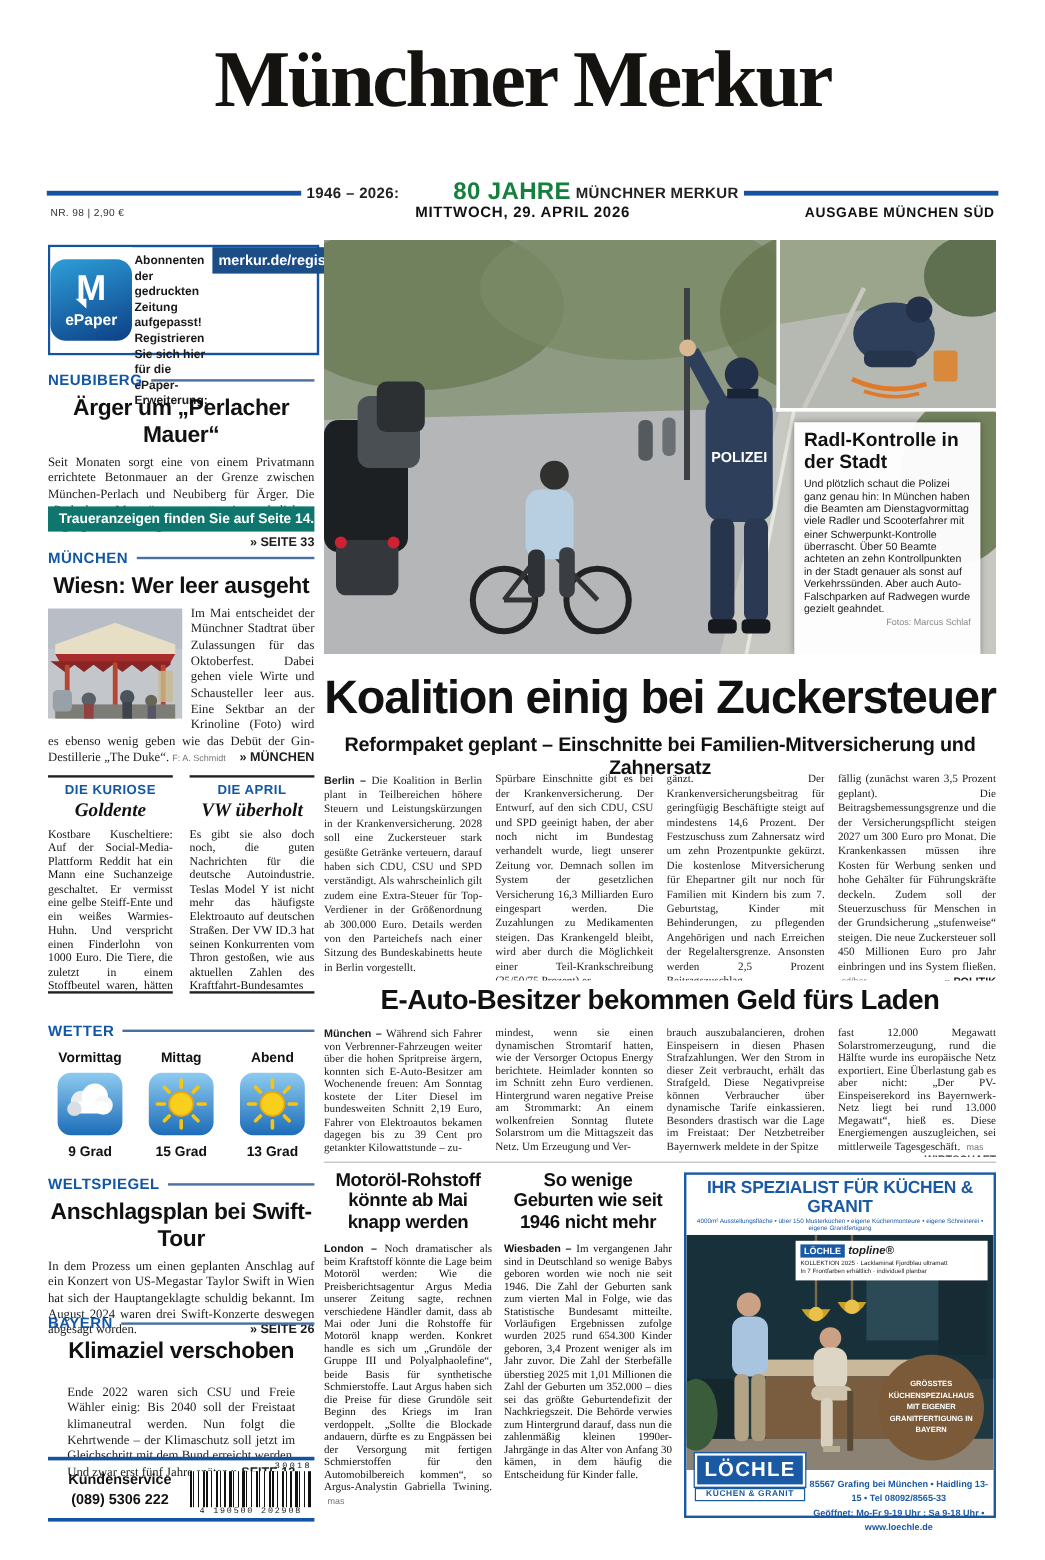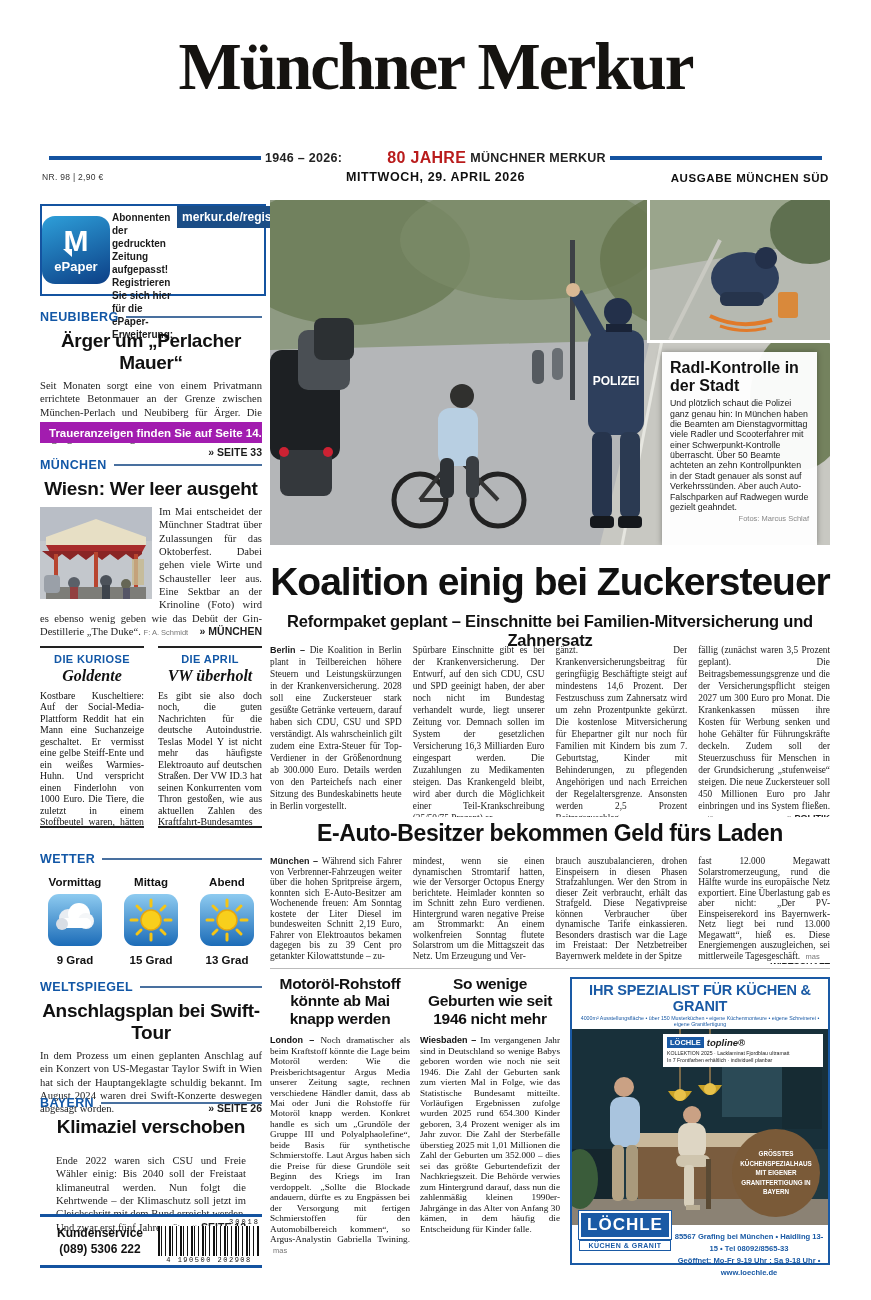--- a/index.html
+++ b/index.html
@@ -5,21 +5,21 @@
   html,body{margin:0;padding:0;background:#e8e8e8;}
   #page{position:relative;width:871px;height:1300px;background:#ffffff;margin:0 auto;
         font-family:"Liberation Sans",sans-serif;color:#111;overflow:hidden;}
   
   .mast-title{position:absolute;left:0;top:28px;width:100%;text-align:center;
     font-family:"Liberation Serif",serif;font-weight:700;font-size:67px;letter-spacing:-2px;color:#151310;}
   .nr-price{position:absolute;left:42px;top:172px;font-size:8.5px;color:#333;letter-spacing:.3px;}
   .anniv{position:absolute;left:0;top:149px;width:100%;display:flex;align-items:center;justify-content:center;gap:4px;}
   .anniv .line{height:4px;background:#1453a0;width:212px;}
   .anniv .pre,.anniv .post{font-weight:700;font-size:12.5px;color:#222;letter-spacing:.3px;}
-  .anniv .hl{font-weight:700;font-size:16px;color:#b91c1c;letter-spacing:.3px;padding-left:41px;}
+  .anniv .hl{font-weight:700;font-size:20px;color:#15803d;letter-spacing:.3px;padding-left:41px;}
   .mast-date{position:absolute;left:0;top:170px;width:100%;text-align:center;font-weight:700;font-size:12.5px;letter-spacing:.6px;}
   .mast-edition{position:absolute;right:42px;top:172px;font-weight:700;font-size:11.5px;letter-spacing:.6px;}
   
   .kicker{display:flex;align-items:center;gap:7px;color:#1257a6;font-weight:700;font-size:12.5px;letter-spacing:.4px;}
   .kicker::after{content:"";flex:1;height:2px;background:#49709f;}
   .shead{font-weight:700;font-size:19px;text-align:center;margin:6px 0 5px;letter-spacing:-.3px;}
   .body-serif{font-family:"Liberation Serif",serif;font-size:10.6px;line-height:1.26;text-align:justify;hyphens:auto;color:#1c1c1c;}
   .ref{font-family:"Liberation Sans",sans-serif;font-weight:700;font-size:10.5px;white-space:nowrap;}
   .byline-sm{font-size:7.5px;color:#777;font-family:"Liberation Sans",sans-serif;}
   .leftcol{position:absolute;left:40px;width:222px;}
@@ -27,21 +27,21 @@
   .epaper{top:204px;height:88px;border:2px solid #1453a0;display:flex;}
   .ep-logo-cell{width:82px;display:flex;align-items:center;justify-content:center;background:#fff;}
   .ep-tile{width:68px;height:68px;border-radius:13px;background:linear-gradient(160deg,#2e9fd9,#0c3f86);
     display:flex;flex-direction:column;align-items:center;justify-content:center;color:#fff;}
   .ep-m{font-weight:700;font-size:30px;line-height:28px;}
   .ep-tail{width:0;height:0;border-left:9px solid transparent;border-top:8px solid #fff;margin-left:-18px;margin-top:-6px;}
   .ep-word{font-size:13px;font-weight:700;margin-top:2px;}
   .ep-right{flex:1;display:flex;flex-direction:row;}
   .ep-text{flex:1;font-weight:700;font-size:10px;line-height:1.3;padding:5px 4px 0 2px;color:#1a1a1a;}
   .ep-bar{height:22px;background:#1b4d86;color:#fff;font-weight:700;font-size:12px;display:flex;align-items:center;padding-left:5px;}
-  .bluebar{top:422px;height:21px;background:#a21caf;color:#fff;font-weight:700;font-size:11.5px;display:flex;align-items:center;padding-left:9px;box-sizing:border-box;width:222px;}
+  .bluebar{top:422px;height:21px;background:#0f766e;color:#fff;font-weight:700;font-size:11.5px;display:flex;align-items:center;padding-left:9px;box-sizing:border-box;width:222px;}
   
   .minis{top:646px;display:flex;gap:14px;}
   .mini{flex:1;border-top:2px solid #222;border-bottom:2px solid #222;padding:5px 0 8px;height:182px;overflow:hidden;box-sizing:border-box;}
   .mini .mk{color:#1257a6;font-weight:700;font-size:11px;text-align:center;letter-spacing:.4px;}
   .mini .mt{font-family:"Liberation Serif",serif;font-style:italic;font-weight:700;font-size:16px;text-align:center;margin:2px 0 5px;}
   .mini p{margin:0;font-family:"Liberation Serif",serif;font-size:9.8px;line-height:1.17;text-align:justify;hyphens:auto;}
   
   .wetter{top:852px;}
   .w-row{display:flex;justify-content:space-between;margin-top:10px;padding:0 4px;}
   .w-item{width:62px;text-align:center;}

